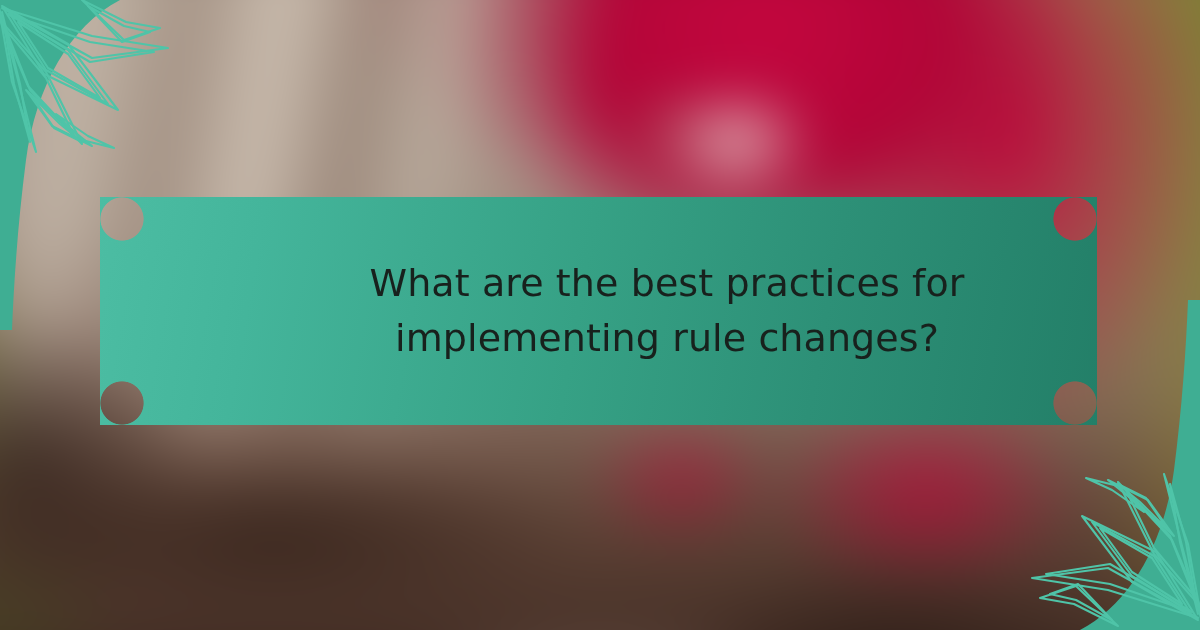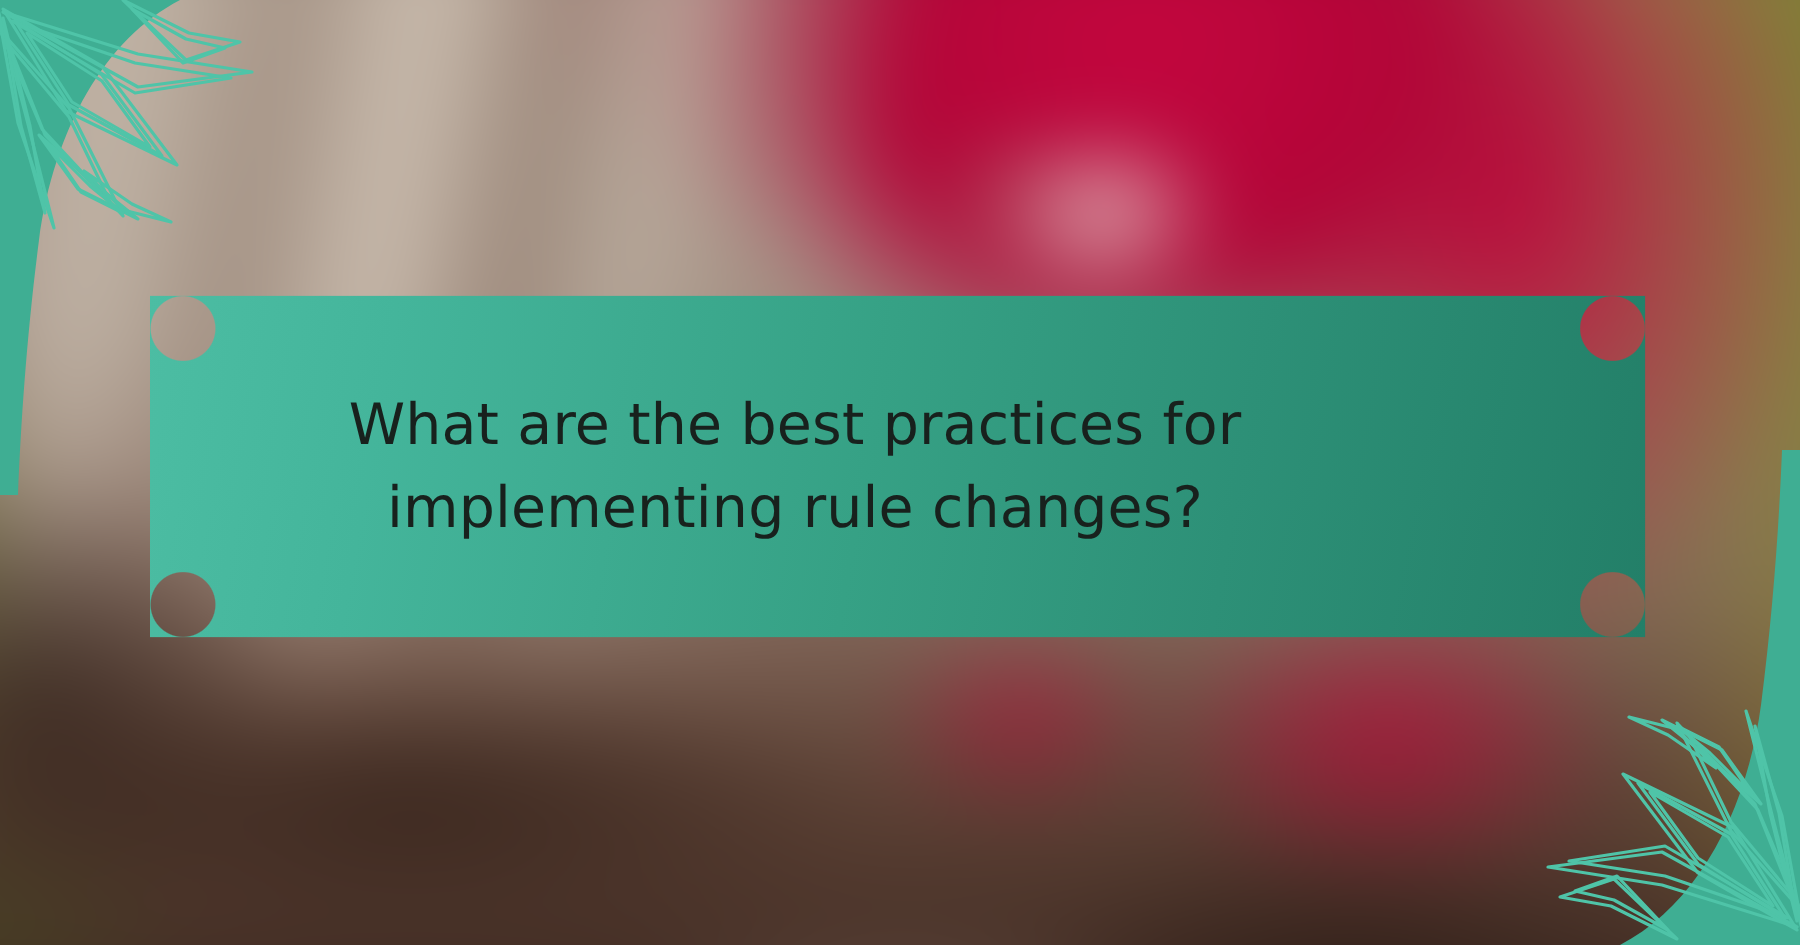--- a/index.html
+++ b/index.html
@@ -90,21 +90,21 @@
   
   .ornament{ position:absolute; }
   #tl-ornament{ left:-4px; top:-6px; }
   #br-ornament{ right:-4px; bottom:-6px; }
 
   
   #banner{
     position:absolute;
     left:100px; top:197px;
     width:997px; height:228px;
-    display:flex; align-items:center; justify-content:flex-start;
+    display:flex; align-items:center; justify-content:flex-end;
     background:linear-gradient(100deg,#4cbda3 0%,#44b59b 16%,#36a185 48%,#2d9077 72%,#237f68 100%);
     
     -webkit-mask-image:
       radial-gradient(circle 22px at 22px 22px, transparent 0 21.2px, #000 22px),
       radial-gradient(circle 22px at calc(100% - 22px) 22px, transparent 0 21.2px, #000 22px),
       radial-gradient(circle 22px at 22px calc(100% - 22px), transparent 0 21.2px, #000 22px),
       radial-gradient(circle 22px at calc(100% - 22px) calc(100% - 22px), transparent 0 21.2px, #000 22px);
     -webkit-mask-composite:source-in;
     mask-image:
       radial-gradient(circle 22px at 22px 22px, transparent 0 21.2px, #000 22px),

